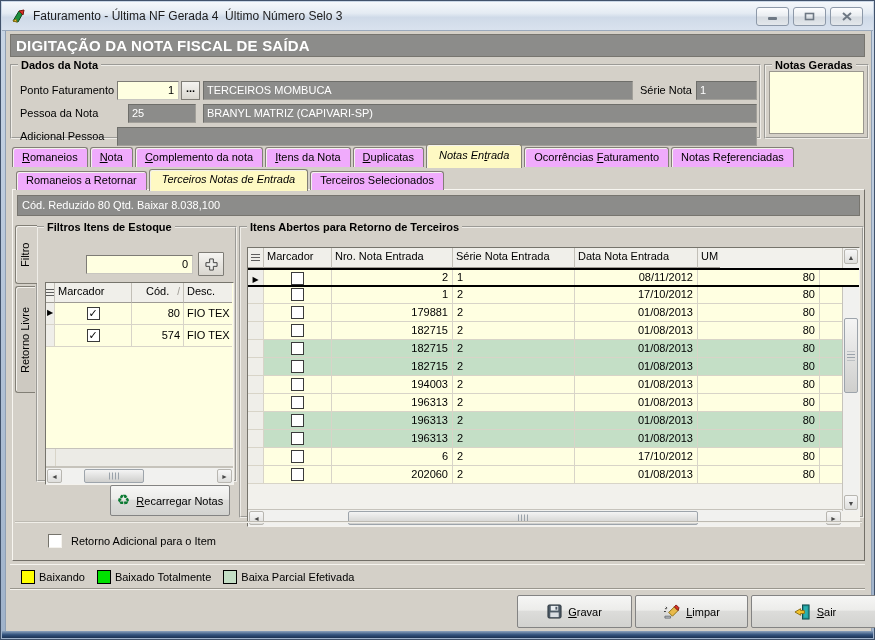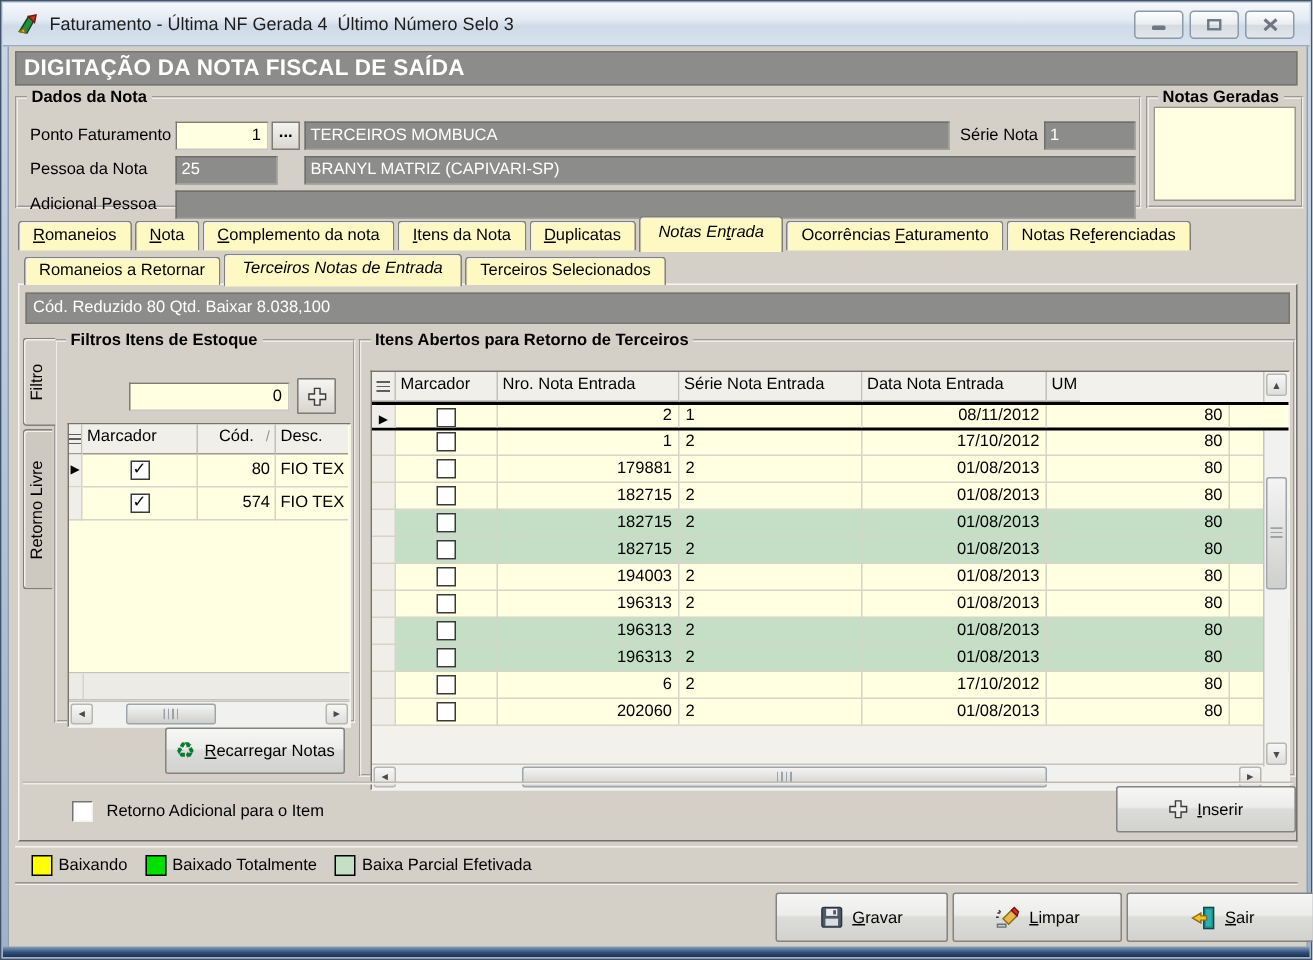--- a/index.html
+++ b/index.html
@@ -40,21 +40,21 @@
     text-align:center;line-height:13px;font-weight:bold;}
   .serie-label{position:absolute;left:620px;top:10px;width:60px;text-align:right;line-height:19px;}
 
   .fs-notas{left:758px;top:28px;width:105px;height:80px;}
   .notas-box{position:absolute;left:3px;top:0px;right:3px;bottom:3px;background:#FFFFE1;border:1px solid #9A978F;}
 
   
   .tabstrip{position:absolute;display:flex;align-items:flex-end;z-index:3;}
   .main-tabs{left:6px;top:112px;height:24px;}
   .sub-tabs{left:10px;top:137px;height:22px;z-index:4;}
-  .tab{height:20px;line-height:18px;padding:0 9px;background:#fef9c3;border:1px solid #827F76;border-bottom:none;
+  .tab{height:20px;line-height:18px;padding:0 9px;background:#f0abfc;border:1px solid #827F76;border-bottom:none;
     border-radius:3px 3px 0 0;margin-right:2px;box-shadow:inset 1px 1px 0 #F3F1EC;white-space:nowrap;}
   .tab.active{height:24px;line-height:21px;padding:0 12px;background:#fef9c3;position:relative;z-index:5;margin-bottom:-1px;font-style:italic;}
   .sub-tabs .tab{height:19px;line-height:17px;}
   .sub-tabs .tab.active{height:22px;line-height:19px;}
 
   
   .panel{position:absolute;left:6px;top:158px;width:853px;height:372px;background:#D4D0C8;
     border:1px solid;border-color:#F8F6F1 #726F68 #726F68 #F8F6F1;z-index:2;}
   .status-bar{position:absolute;left:4px;top:5px;width:843px;height:21px;background:#8C8C8A;border:1px solid #77756F;
     color:#fff;line-height:19px;padding-left:4px;}
@@ -189,21 +189,21 @@
     <fieldset class="fs-dados">
       <legend>Dados da Nota</legend>
       <span class="flabel" style="top:10px">Ponto Faturamento</span>
       <div class="yfield" style="left:105px;top:10px;width:62px">1</div>
       <div class="browse-btn" style="left:169px;top:10px">...</div>
       <div class="gfield" style="left:191px;top:10px;width:430px">TERCEIROS MOMBUCA</div>
       <span class="serie-label">Série Nota</span>
       <div class="gfield" style="left:684px;top:10px;width:61px">1</div>
 
       <span class="flabel" style="top:33px">Pessoa da Nota</span>
-      <div class="gfield" style="left:105px;top:33px;width:68px">25</div>
+      <div class="gfield" style="left:116px;top:33px;width:68px">25</div>
       <div class="gfield" style="left:191px;top:33px;width:554px">BRANYL MATRIZ (CAPIVARI-SP)</div>
 
       <span class="flabel" style="top:56px">Adicional Pessoa</span>
       <div class="gfield" style="left:105px;top:56px;width:640px"></div>
     </fieldset>
 
     <fieldset class="fs-notas">
       <legend>Notas Geradas</legend>
       <div class="notas-box"></div>
     </fieldset>
@@ -443,26 +443,20 @@
             <div class="sthumb h-thumb" style="left:100px;top:1px;width:350px;height:14px"></div>
             <div class="sbtn" style="right:1px;top:1px;width:15px;height:14px"><span>►</span></div>
           </div>
         </div>
       </fieldset>
 
       <div class="retorno-strip">
         <div class="cb3d"></div>
         <span class="retorno-label">Retorno Adicional para o Item</span>
       </div>
-      <div class="btn btn-inserir">
-        <svg width="13" height="13" viewBox="0 0 14 14">
-            <path d="M5 1h4v4h4v4H9v4H5V9H1V5h4z" fill="#EDEDEA" stroke="#3A3A3A" stroke-width="1"></path>
-          </svg>
-        <span><u>I</u>nserir</span>
-      </div>
     </div>
 
     <div class="legend-strip">
       <span class="swatch" style="background: rgb(255, 255, 0);"></span>
       <span class="legend-label">Baixando</span>
       <span class="swatch" style="background: rgb(0, 225, 0);"></span>
       <span class="legend-label">Baixado Totalmente</span>
       <span class="swatch" style="background: rgb(196, 223, 198);"></span>
       <span class="legend-label">Baixa Parcial Efetivada</span>
     </div>

